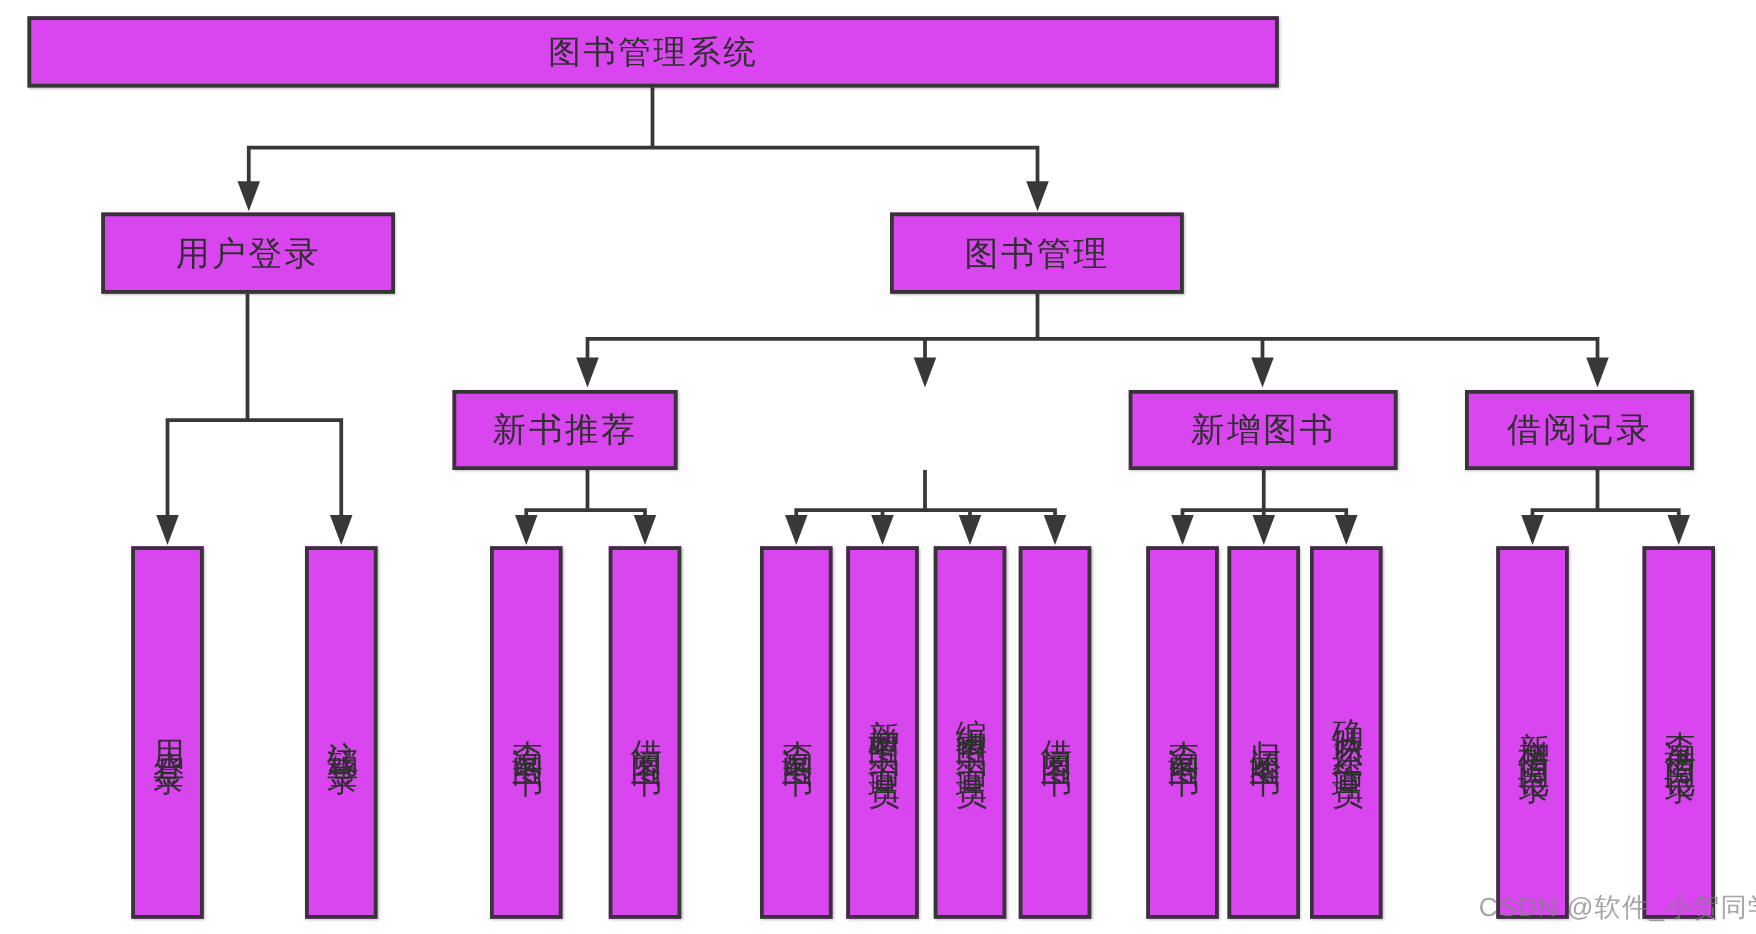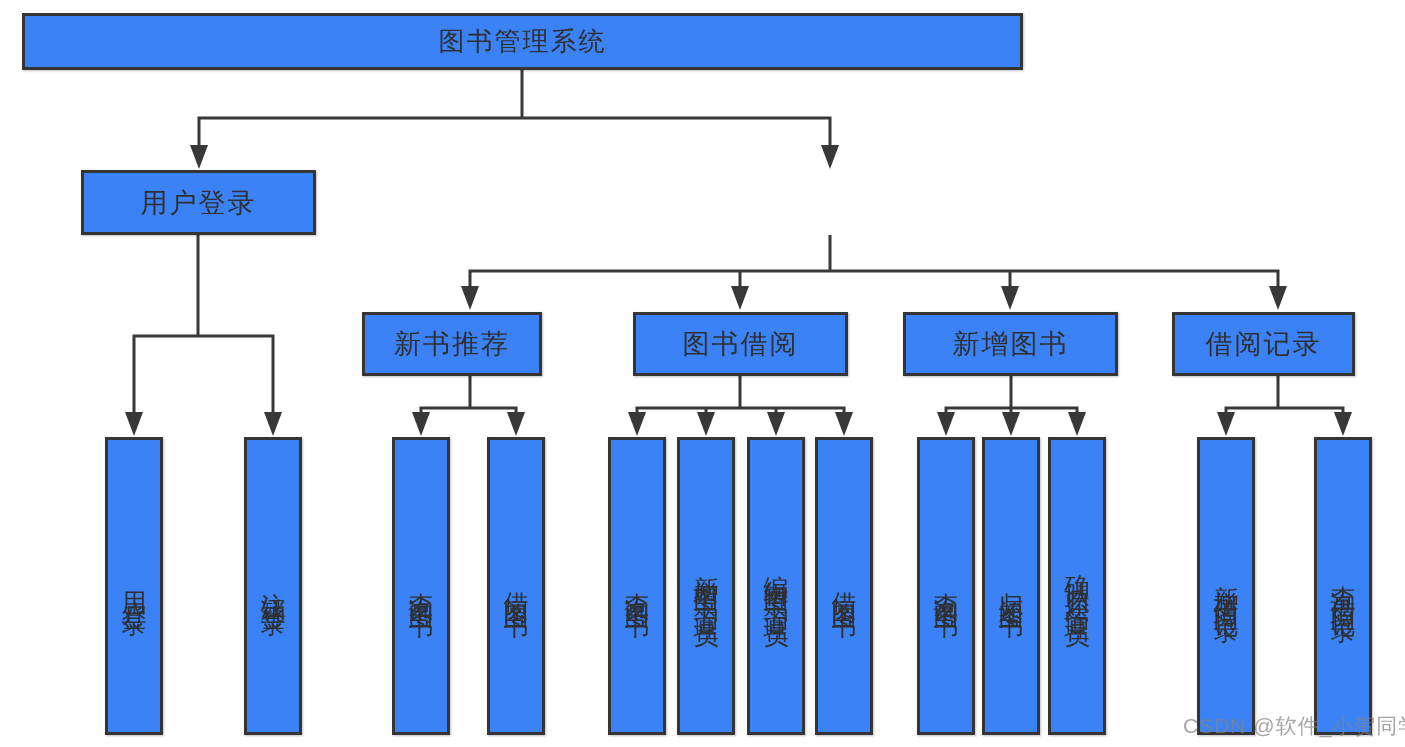--- a/index.html
+++ b/index.html
@@ -28,21 +28,21 @@
     stroke-width: 3;
   }
   #connectors polygon {
     fill: #383838;
     stroke: none;
   }
   .box {
     position: absolute;
     box-sizing: border-box;
     border: 3px solid #353535;
-    background: #3b82f6;
+    background: #d946ef;
     display: flex;
     align-items: center;
     justify-content: center;
     box-shadow: 1px 1px 2px rgba(0,0,0,0.25);
   }
   .hlabel {
     color: #2f2f2f;
     font-size: 27px;
     letter-spacing: 2px;
     white-space: nowrap;
@@ -167,27 +167,27 @@
     </g>
   </svg>
 
   <div class="box root-box">
     <span class="hlabel">图书管理系统</span>
   </div>
 
   <div class="box box-user-login">
     <span class="hlabel">用户登录</span>
   </div>
+  <div class="box box-book-mgmt">
+    <span class="hlabel">图书管理</span>
+  </div>
 
   <div class="box box-new-book">
     <span class="hlabel">新书推荐</span>
   </div>
-  <div class="box box-book-borrow">
-    <span class="hlabel">图书借阅</span>
-  </div>
   <div class="box box-current-borrow">
     <span class="hlabel">新增图书</span>
   </div>
   <div class="box box-borrow-records">
     <span class="hlabel">借阅记录</span>
   </div>
 
   <div class="box leaf leaf-1">
     <span class="vlabel">用户登录</span>
   </div>

